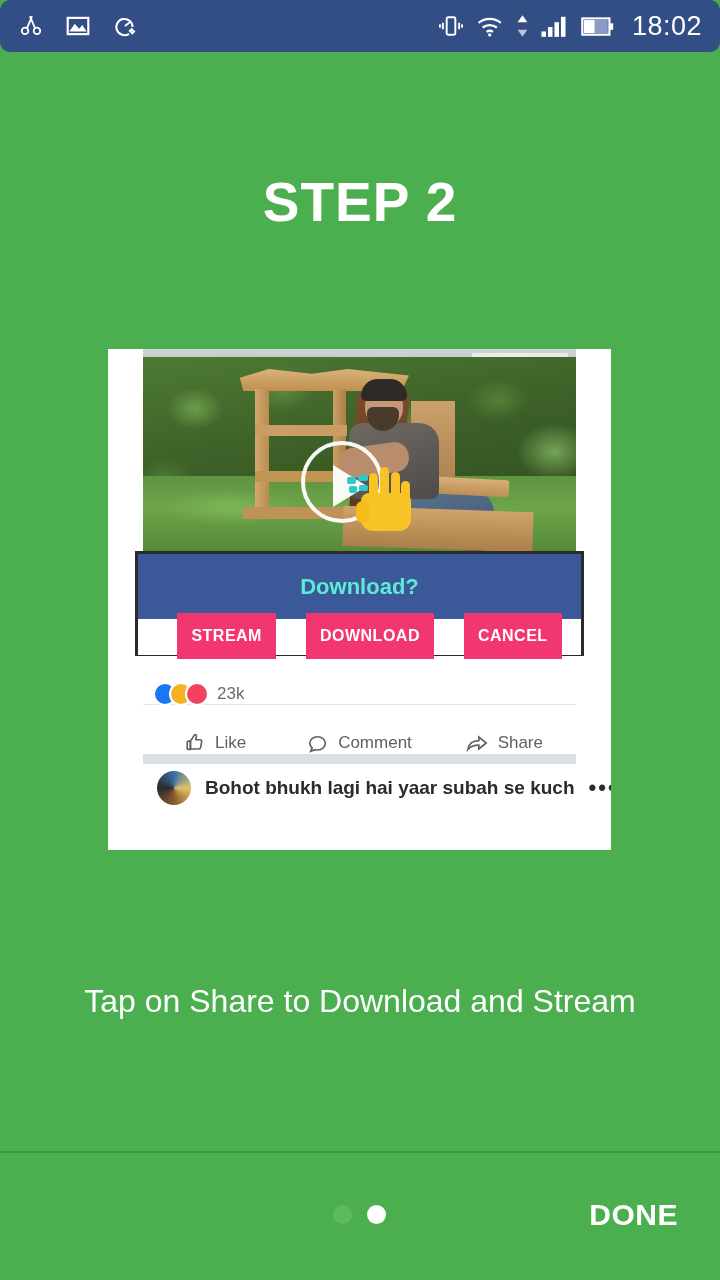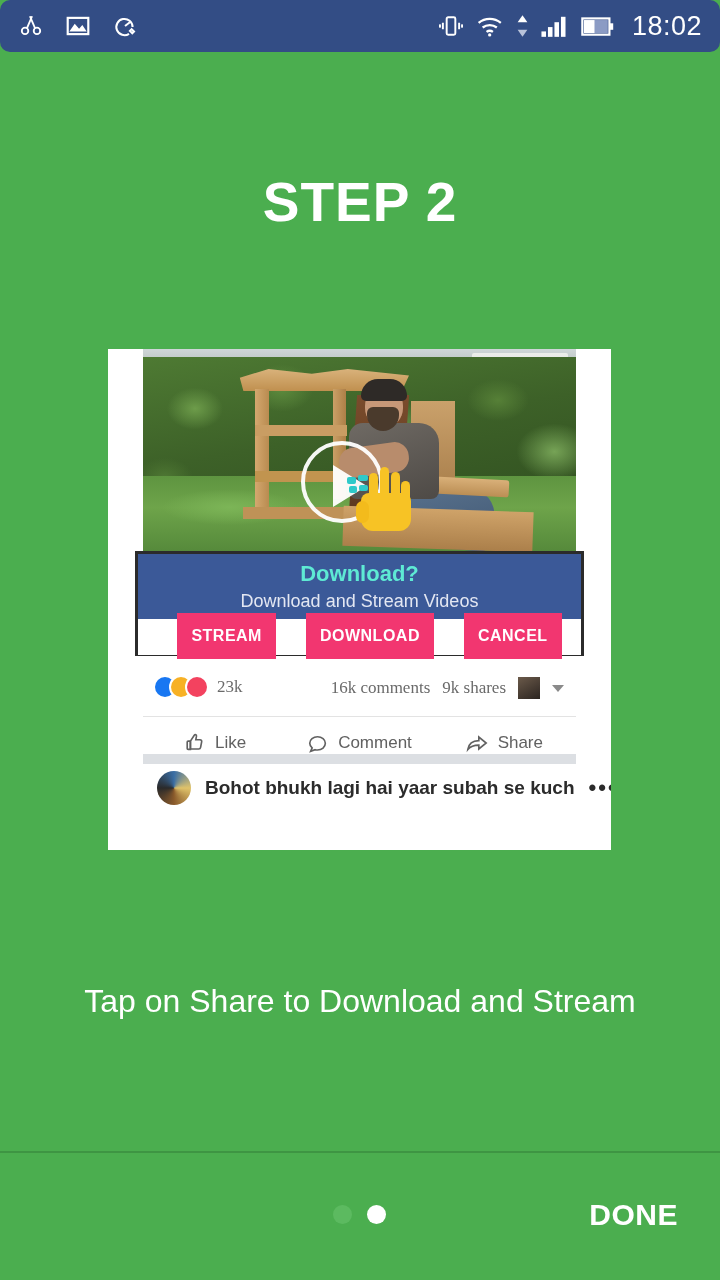--- a/index.html
+++ b/index.html
@@ -202,24 +202,23 @@
   }
   .dlg-btn {
     background:#F23670; color:#ffffff;
     font-size:16px; font-weight:bold; letter-spacing:0.5px;
     height:46px; display:flex; align-items:center; justify-content:center;
     padding:0 14px; margin-top:-3px; white-space:nowrap;margin-left:20px;
   }
 
   
   #react-row {
-    position:absolute; left:35px; top:328px; width:433px; height:40px;
-    display:flex; align-items:flex-start; padding:0 12px;
+    position:absolute; left:35px; top:316px; width:433px; height:40px;
+    display:flex; align-items:flex-end; padding:0 12px;
     border-bottom:1px solid #e3e3e3;
-    font-family:Liberation Serif, serif;
   }
   .emo { width:20px; height:20px; border-radius:50%; display:inline-block; margin-right:-4px;
          box-shadow:0 0 0 2px #ffffff; position:relative; }
   .emo.like { background:#1877F2; }
   .emo.haha { background:#F7B125; }
   .emo.love { background:#F3425F; }
   #react-count { font-size:17px; color:#6a6a6a; margin-left:14px; }
   #react-meta { margin-left:auto; display:flex; align-items:center; gap:12px; }
   .react-meta-t { font-size:17px; color:#6a6a6a; }
   #mini-avatar { width:22px; height:22px; background:linear-gradient(150deg,#6b5a4a,#2b2420); display:inline-block; }
@@ -405,40 +404,33 @@
         <span class="hp" style="left:32px; top:5px;  width:9px;  height:35px;"></span>
         <span class="hp" style="left:42px; top:14px; width:9px;  height:28px;"></span>
         <span id="hand-palm"></span>
         <span id="hand-thumb"></span>
       </div>
     </div>
 
     <div id="dialog">
       <div id="dlg-head">
         <div id="dlg-title">Download?</div>
-        <div id="dlg-sub">Download and Stream Videos</div>
       </div>
       <div id="dlg-btns">
         <div class="dlg-btn">STREAM</div>
         <div class="dlg-btn">DOWNLOAD</div>
         <div class="dlg-btn">CANCEL</div>
       </div>
     </div>
 
     <div id="react-row">
       <span class="emo like"></span>
       <span class="emo haha"></span>
       <span class="emo love"></span>
       <span id="react-count">23k</span>
-      <span id="react-meta">
-        <span class="react-meta-t">16k comments</span>
-        <span class="react-meta-t">9k shares</span>
-        <span id="mini-avatar"></span>
-        <span id="chev"></span>
-      </span>
     </div>
 
     <div id="action-row">
       <div class="act">
         <svg width="22" height="22" viewBox="0 0 24 24" fill="none" stroke="#616161" stroke-width="1.8">
           <path d="M7 10v9H4.5a1 1 0 0 1-1-1v-7a1 1 0 0 1 1-1H7z"></path>
           <path d="M7 10l4.2-6.5c.9-1.2 2.6-.4 2.4 1l-.7 4h4.6c1.2 0 2 1 1.8 2.1l-1.2 6.2c-.2 1-1 1.7-2 1.7H7z"></path>
         </svg>
         <span class="act-label">Like</span>
       </div>

